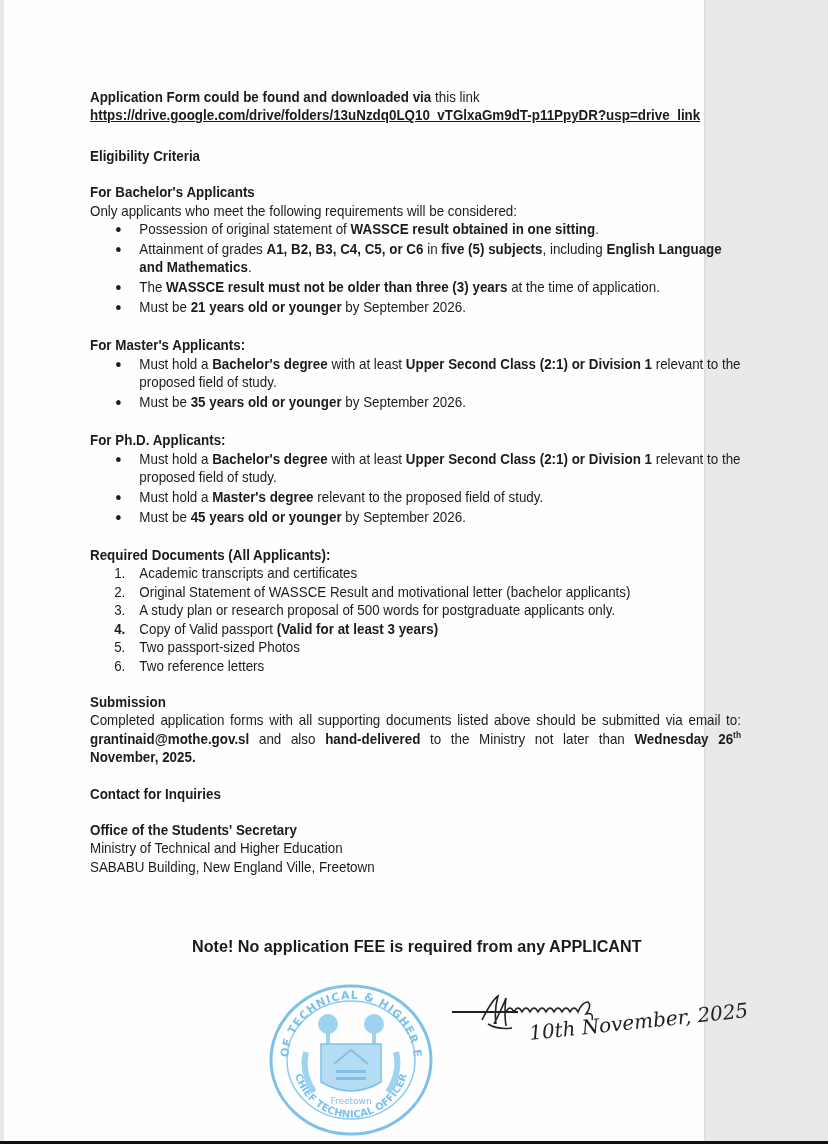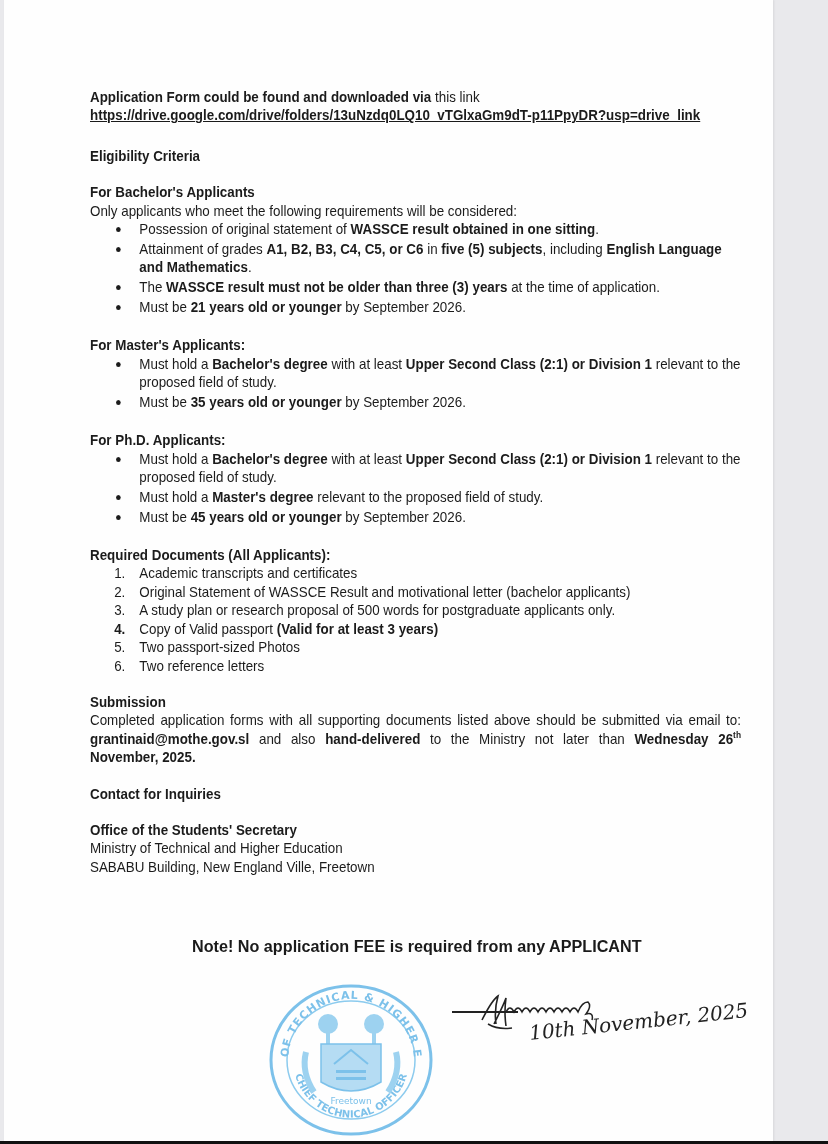--- a/index.html
+++ b/index.html
@@ -2,21 +2,21 @@
 <html><head>
   <meta charset="utf-8">
   <style>
     html, body { margin: 0; padding: 0; }
     body {
       width: 828px; height: 1144px; overflow: hidden;
       background: #e9e9ec; position: relative;
       font-family: "Liberation Sans", sans-serif;
     }
     .page {
-      position: absolute; left: 4px; top: 0; width: 769px; height: 1141px;
+      position: absolute; left: 4px; top: 0; width: 700px; height: 1141px;
       background: #fefefe;
       box-shadow: 1px 0 2px rgba(0,0,0,0.08);
     }
     .bottom-bar { position: absolute; left: 0; top: 1141px; width: 828px; height: 3px; background: #111; }
     .content {
       position: absolute; left: 86px; top: 88px; width: 650px;
       color: #1b1b1b; font-size: 14.4px; line-height: 18.4px;
       transform: scaleX(0.93); transform-origin: left top;
       width: 700px;
     }

